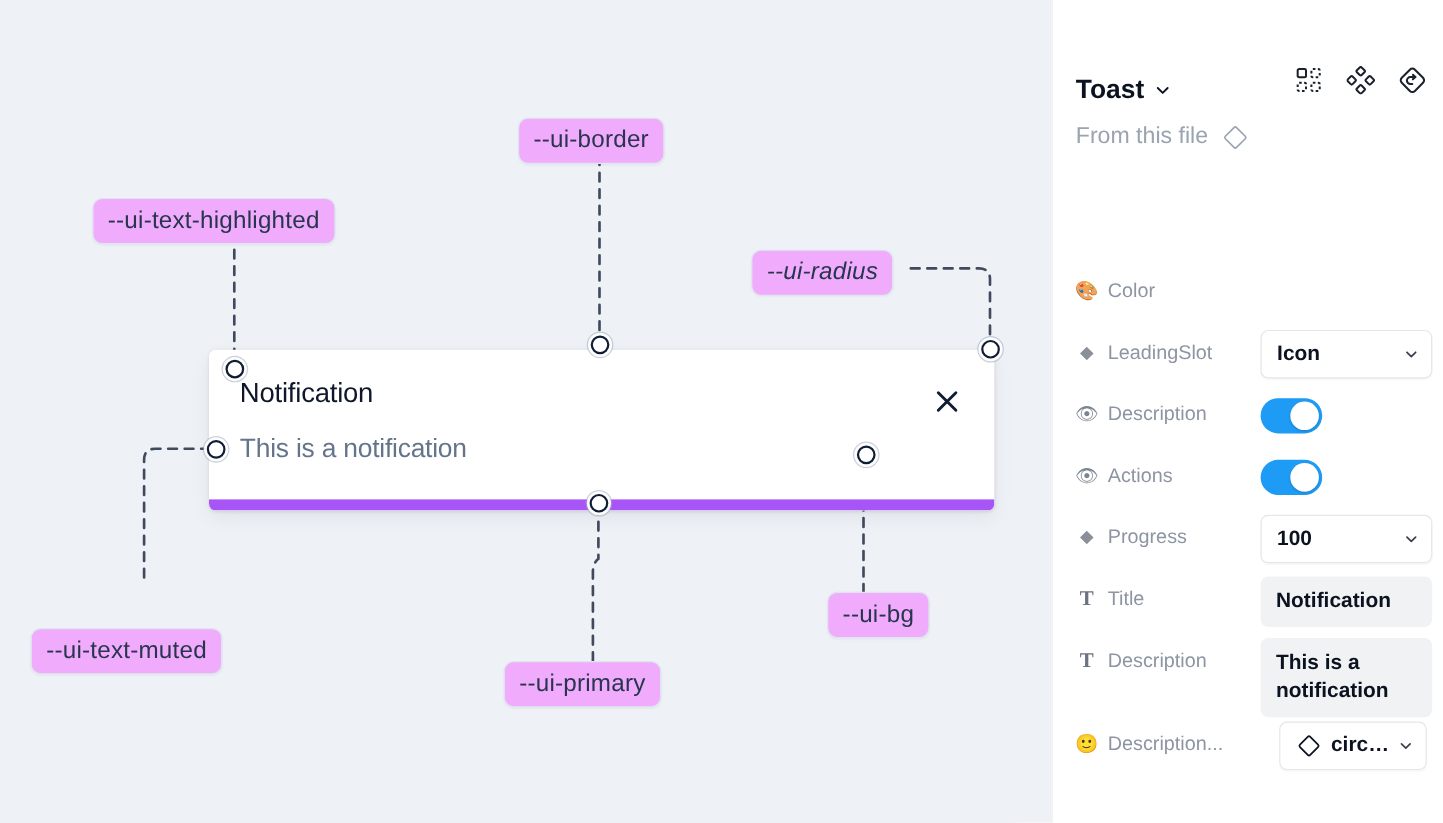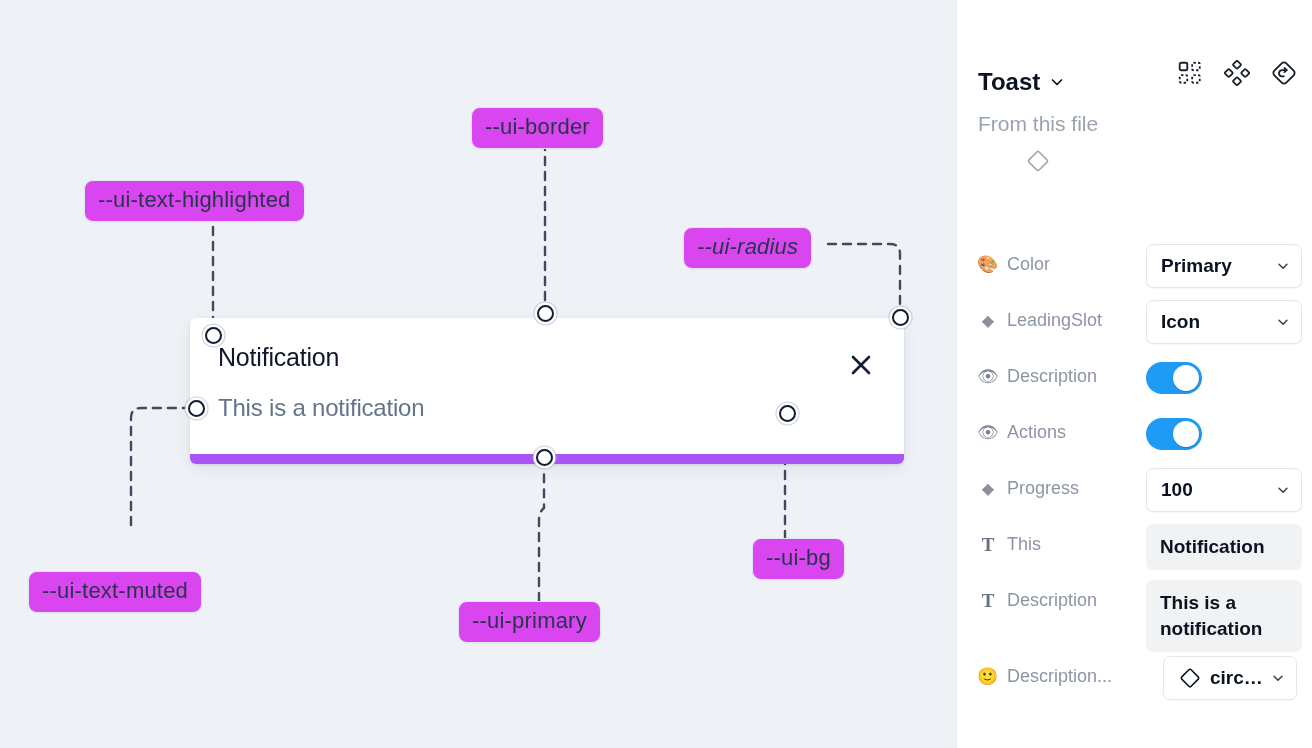--- a/index.html
+++ b/index.html
@@ -52,21 +52,21 @@
   
   #connectors {
     position: absolute; left: 0; top: 0;
     width: 956px; height: 748px;
     pointer-events: none;
   }
 
   
   .pill {
     position: absolute;
-    background: #d946ef;
+    background: #f0abfc;
     border: 1px solid #dfe5ee;
     border-radius: 9px;
     padding: 6px 13px 8px;
     font-size: 22px;
     color: #27354d;
     letter-spacing: .2px;
     white-space: nowrap;
     box-shadow: 0 1px 2px rgba(16,24,40,.04);
   }
 
@@ -98,21 +98,21 @@
   }
   #panel-title { font-size: 24px; font-weight: bold; color: #0b1220; }
   #panel-tools {
     position: absolute; right: 16px; top: 0;
     height: 46px; display: flex; align-items: center; gap: 21px;
   }
   .tool-icon { width: 26px; height: 26px; display: block; cursor: pointer; }
 
   #from-file-row {
     position: absolute; left: 21px; top: 112px;
-    display: flex; align-items: center; gap: 12px; flex-direction: column;
+    display: flex; gap: 12px;
   }
   #from-file-label { font-size: 21px; color: #9aa3b0; }
 
   #panel-desc {
     position: absolute; left: 21px; top: 163px;
     width: 320px;
     font-size: 20px; line-height: 28px; color: #0b1220;
   }
 
   #prop-list {
@@ -281,28 +281,20 @@
     </div>
 
 
     <div id="prop-list">
 
       <div class="prop-row">
         <div class="prop-left">
           <span class="prop-icon">🎨</span>
           <span class="prop-label">Color</span>
         </div>
-        <div class="prop-ctl">
-          <div class="select">
-            <span class="sel-text">Primary</span>
-            <svg class="chev" width="14" height="14" viewBox="0 0 16 16" fill="none" stroke="#0b1220" stroke-width="1.8" stroke-linecap="round" stroke-linejoin="round">
-                <path d="M3.5 6 L8 10.5 L12.5 6"></path>
-              </svg>
-          </div>
-        </div>
       </div>
 
       <div class="prop-row">
         <div class="prop-left">
           <span class="prop-icon diamond">◆</span>
           <span class="prop-label">LeadingSlot</span>
         </div>
         <div class="prop-ctl">
           <div class="select">
             <span class="sel-text">Icon</span>
@@ -348,21 +340,21 @@
             <svg class="chev" width="14" height="14" viewBox="0 0 16 16" fill="none" stroke="#0b1220" stroke-width="1.8" stroke-linecap="round" stroke-linejoin="round">
                 <path d="M3.5 6 L8 10.5 L12.5 6"></path>
               </svg>
           </div>
         </div>
       </div>
 
       <div class="prop-row">
         <div class="prop-left">
           <span class="prop-icon serif-t">T</span>
-          <span class="prop-label">This</span>
+          <span class="prop-label">Title</span>
         </div>
         <div class="prop-ctl">
           <div class="textfield">Notification</div>
         </div>
       </div>
 
       <div class="prop-row">
         <div class="prop-left">
           <span class="prop-icon serif-t">T</span>
           <span class="prop-label">Description</span>

